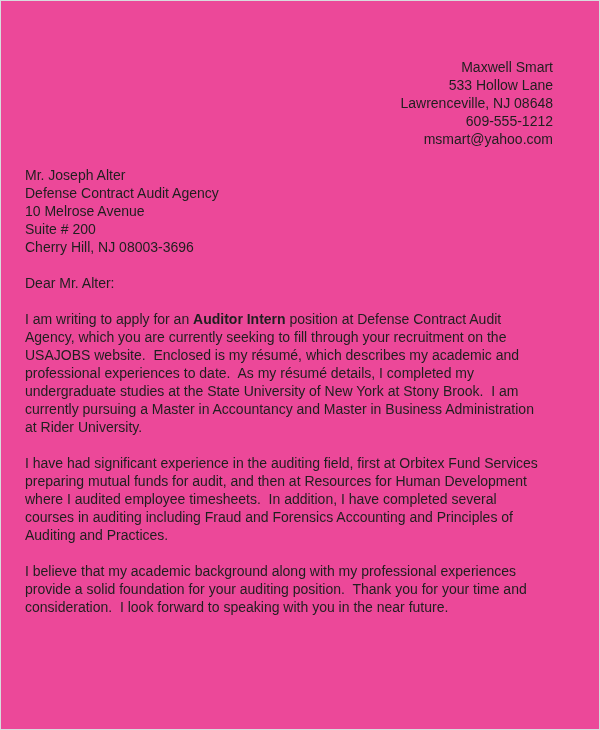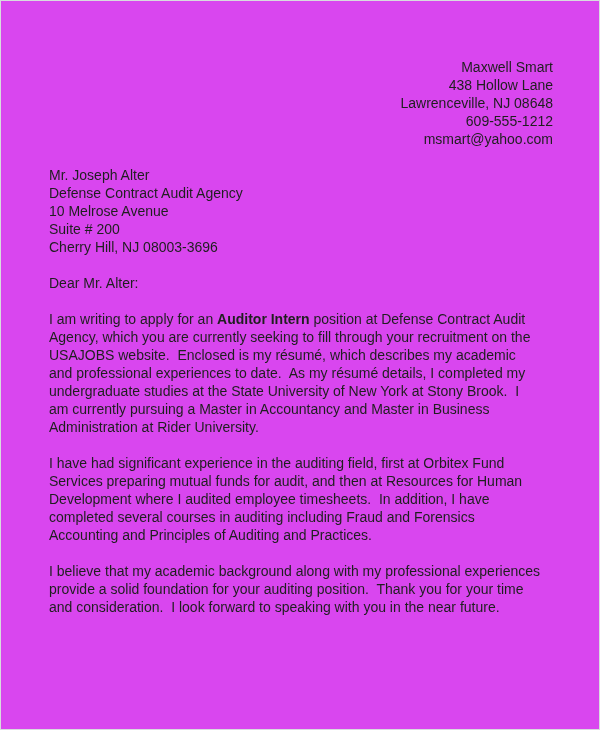--- a/index.html
+++ b/index.html
@@ -5,27 +5,27 @@
   html, body {
     margin: 0;
     padding: 0;
     background: #ffffff;
   }
   .page {
     position: relative;
     width: 600px;
     height: 730px;
     box-sizing: border-box;
-    background: #d946ef;
+    background: #ec4899;
     border: 1px solid #d8dbde;
     font-family: "Liberation Sans", "DejaVu Sans", sans-serif;
     font-size: 14px;
     line-height: 18px;
     color: #1f1f1f;
-    padding: 57px 46px 0 48px;
+    padding: 57px 46px 0 24px;
     overflow: hidden;
   }
   .block {
     margin: 0 0 18px 0;
   }
   .sender-block {
     text-align: right;
   }
   .line {
     display: block;
@@ -41,21 +41,21 @@
     font-weight: bold;
   }
 </style>
 </head>
 <body>
 
 <div class="page">
 
   <div class="block sender-block">
     <span class="line">Maxwell Smart</span>
-    <span class="line">438 Hollow Lane</span>
+    <span class="line">533 Hollow Lane</span>
     <span class="line">Lawrenceville, NJ 08648</span>
     <span class="line">609-555-1212</span>
     <span class="line">msmart@yahoo.com</span>
   </div>
 
 
   <div class="block">
     <span class="line">Mr. Joseph Alter</span>
     <span class="line">Defense Contract Audit Agency</span>
     <span class="line">10 Melrose Avenue</span>

